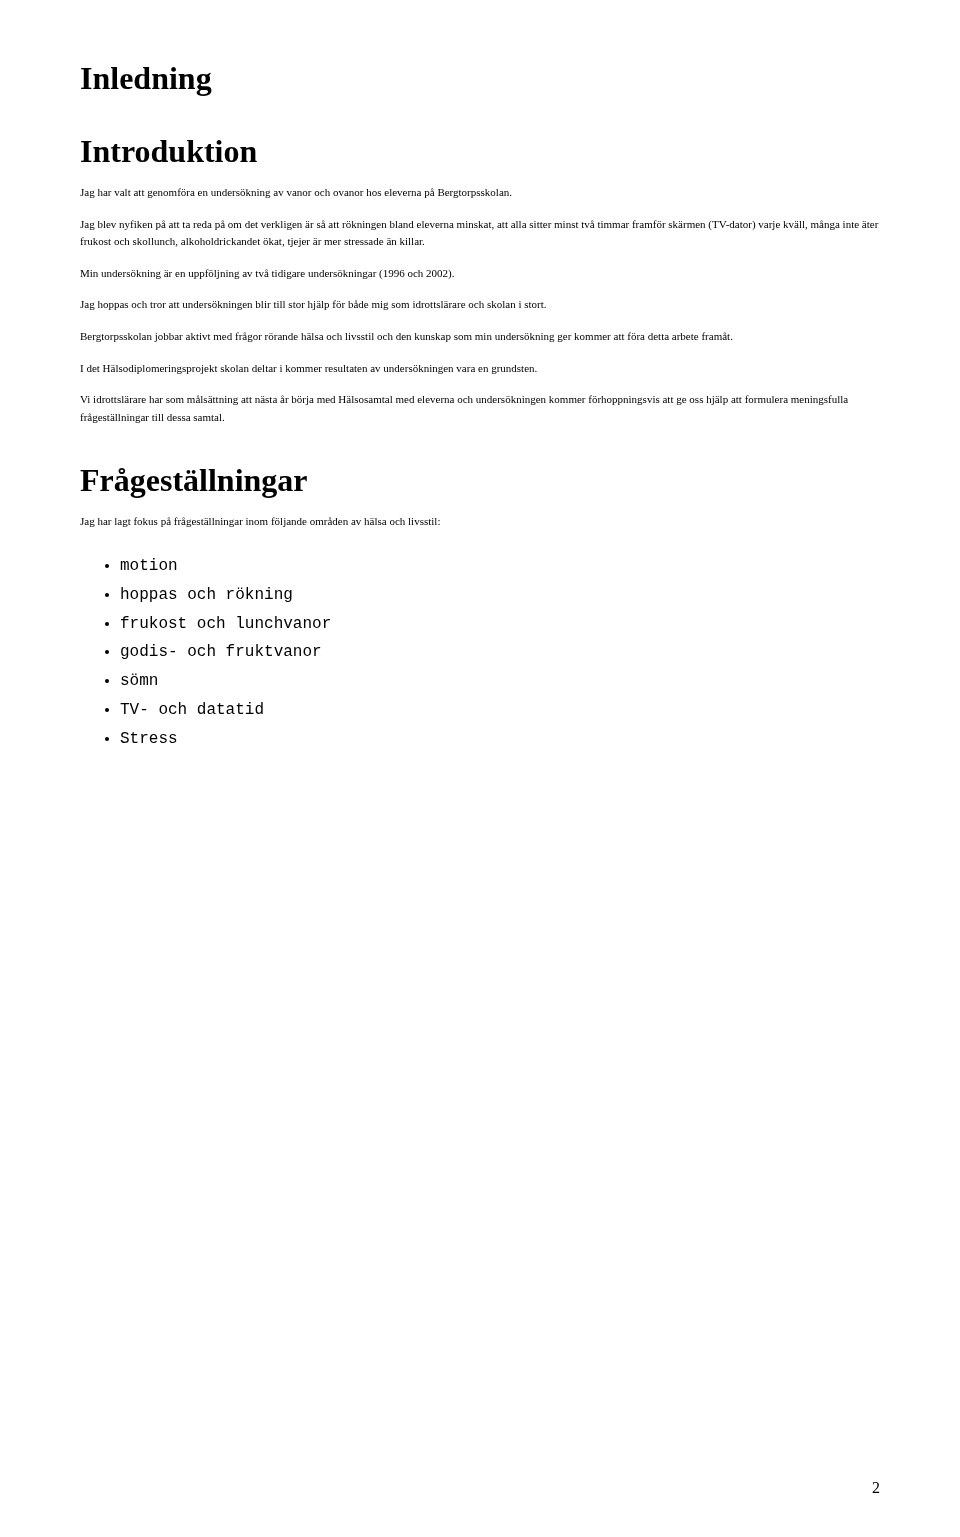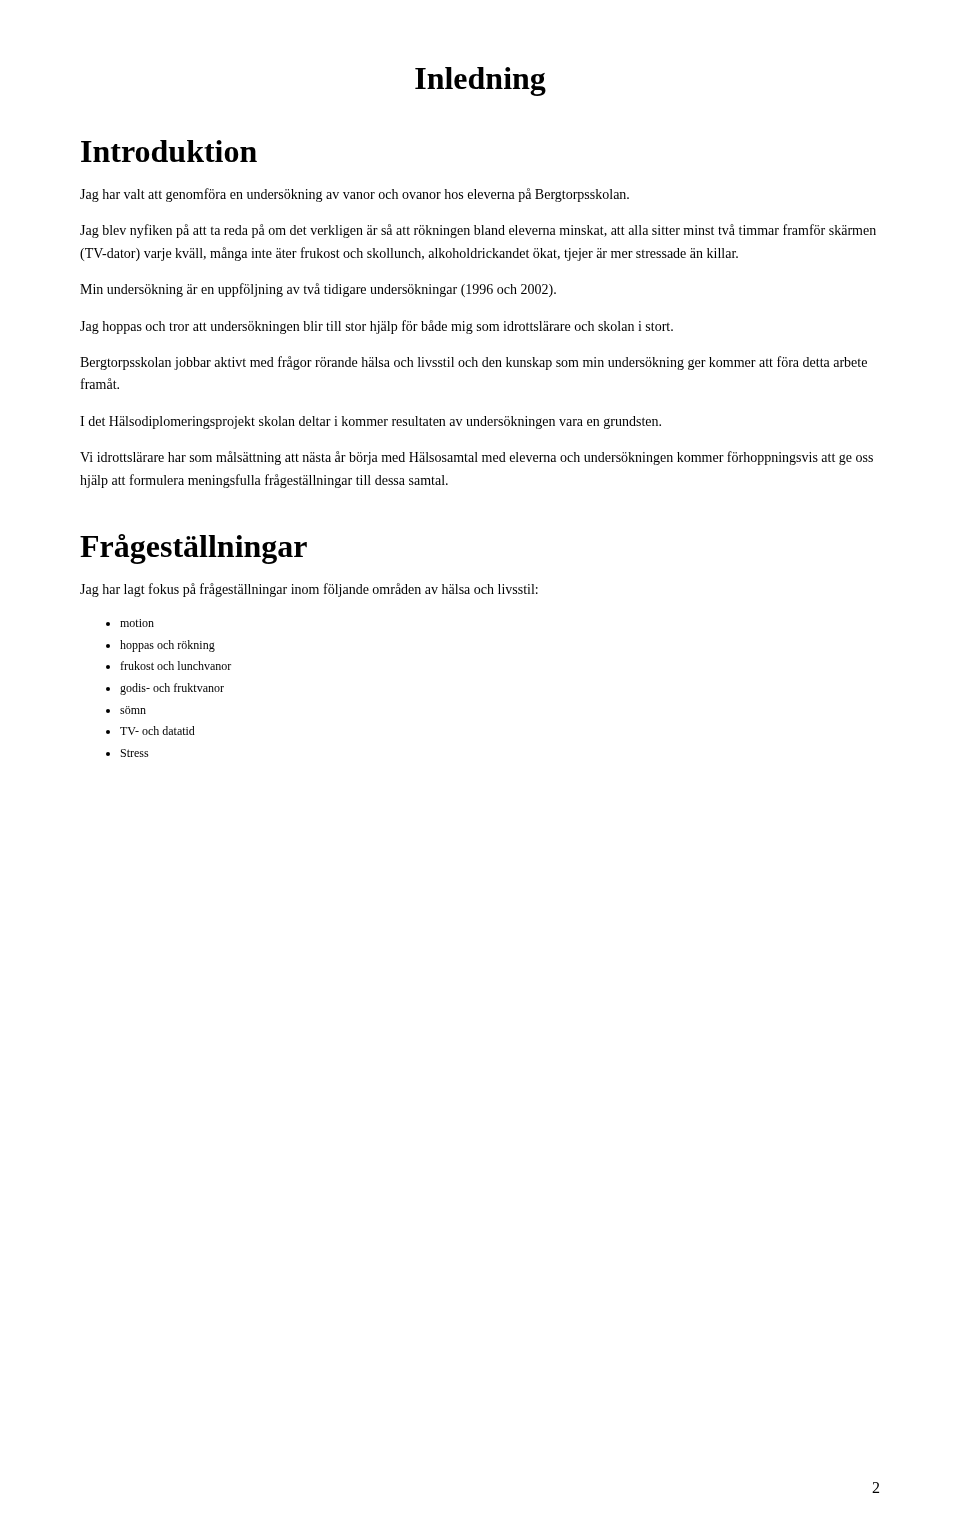--- a/index.html
+++ b/index.html
@@ -25,53 +25,52 @@
       right: 80px;
       font-size: 16px;
       font-family: 'Times New Roman', Times, serif;
     }
 
     h1 {
       font-size: 32px;
       font-weight: bold;
       margin-bottom: 30px;
       font-family: 'Times New Roman', Times, serif;
-      text-align: center;
     }
 
     h2 {
       font-size: 32px;
       font-weight: bold;
       margin-top: 36px;
       margin-bottom: 14px;
       font-family: 'Times New Roman', Times, serif;
     }
 
     p {
-      font-size: 14px;
+      font-size: 11px;
       line-height: 1.6;
       margin-bottom: 14px;
       text-align: left;
       font-family: 'Times New Roman', Times, serif;
     }
 
     ul {
       margin-left: 40px;
       margin-top: 10px;
       list-style-type: disc;
     }
 
     ul li {
-      font-size: 12px;
+      font-size: 16px;
       line-height: 1.8;
-      font-family: Liberation Serif, serif;
+      font-family: Liberation Mono, monospace;
     }
 
     .fragestellningar-intro {
-      margin-bottom: 12px;
+      margin-bottom: 21px;
     }
   </style>
 </head>
 <body>
 
 <h1>Inledning</h1>
 
 <section>
   <h2>Introduktion</h2>
   <p>Jag har valt att genomföra en undersökning av vanor och ovanor hos eleverna på Bergtorpsskolan.</p>

